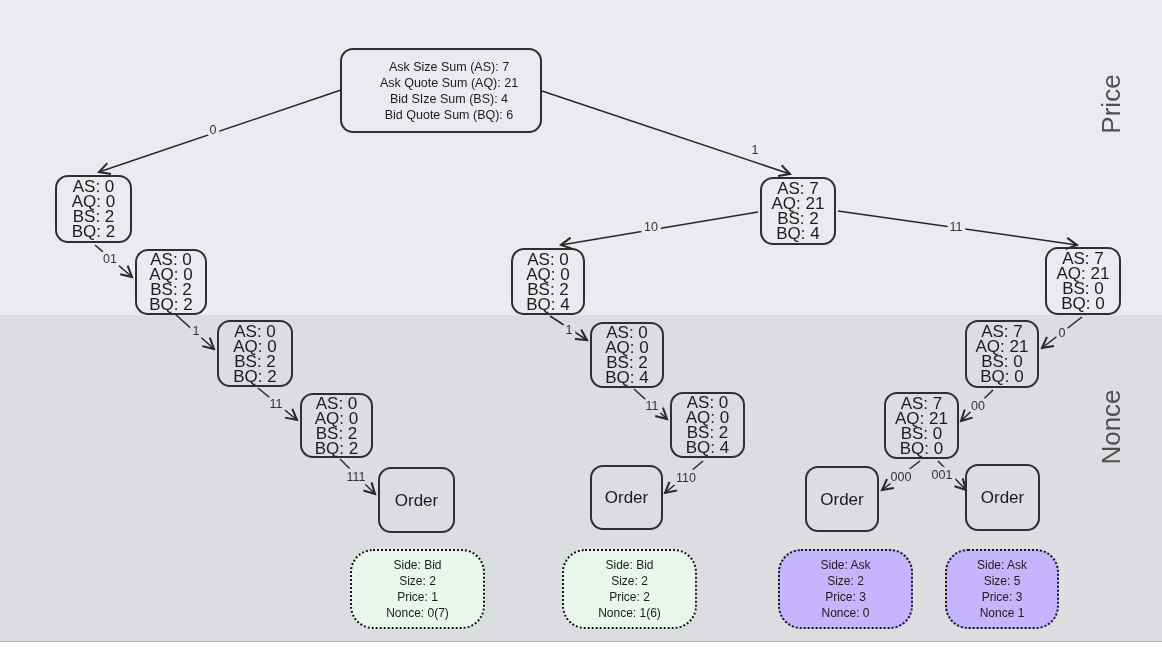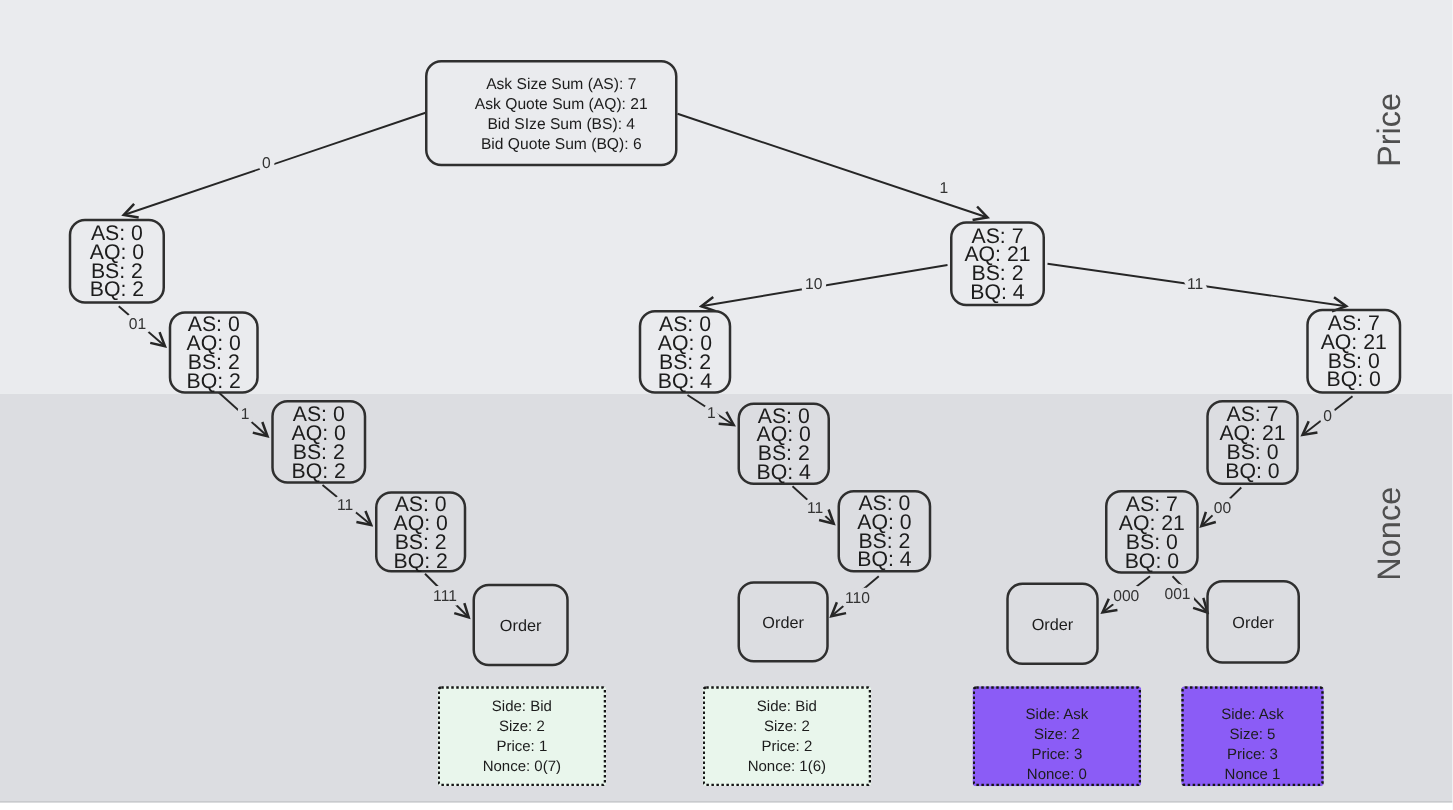--- a/index.html
+++ b/index.html
@@ -31,30 +31,30 @@
   svg#edges text.halo-bottom { stroke:#dcdde1; }
 
   .node {
     position:absolute; box-sizing:border-box;
     border:2px solid #2f2f2f; border-radius:13px;
     display:flex; align-items:center; justify-content:center;
     text-align:center; background:transparent;
   }
   .node-text { white-space:pre-line; font-size:17px; line-height:15px; }
   #node-root .node-text { font-size:12.5px; line-height:16px;margin-left:16px; }
-  .order .node-text { font-size:13px; line-height:17px; }
+  .order .node-text { font-size:17px; line-height:17px; }
 
   .details {
     position:absolute; box-sizing:border-box;
-    border:2px dotted #161616; border-radius:3px;
+    border:2px dotted #161616; border-radius:23px;
     display:flex; align-items:center; justify-content:center; text-align:center;
   }
   .details .node-text { font-size:12px; line-height:16px; }
   .details.bid { background:#e9f6ec; }
-  .details.ask { background:#8b5cf6;align-items:flex-end; }
+  .details.ask { background:#c4b5fd; }
 </style>
 </head>
 <body>
 
 <div id="canvas">
 
   <div class="band" id="band-price"></div>
   <div class="band" id="band-nonce"></div>
   <div class="band" id="band-bottom"></div>
 

